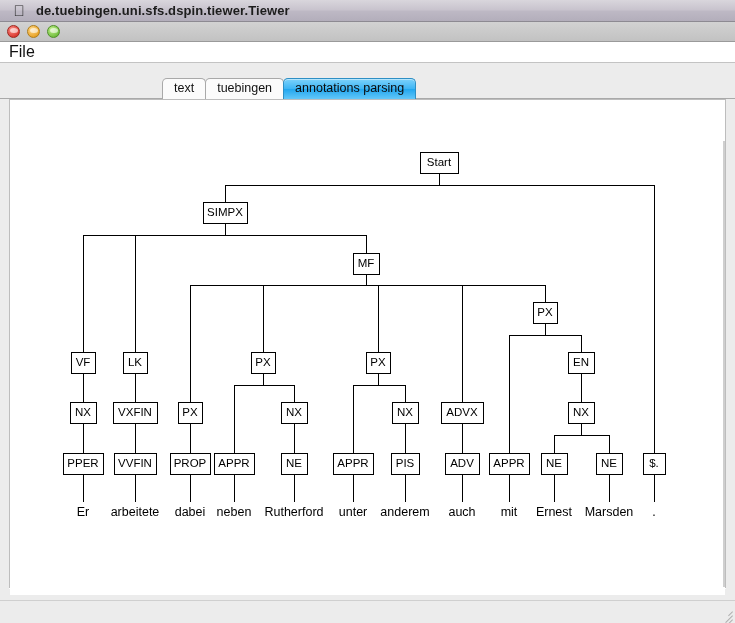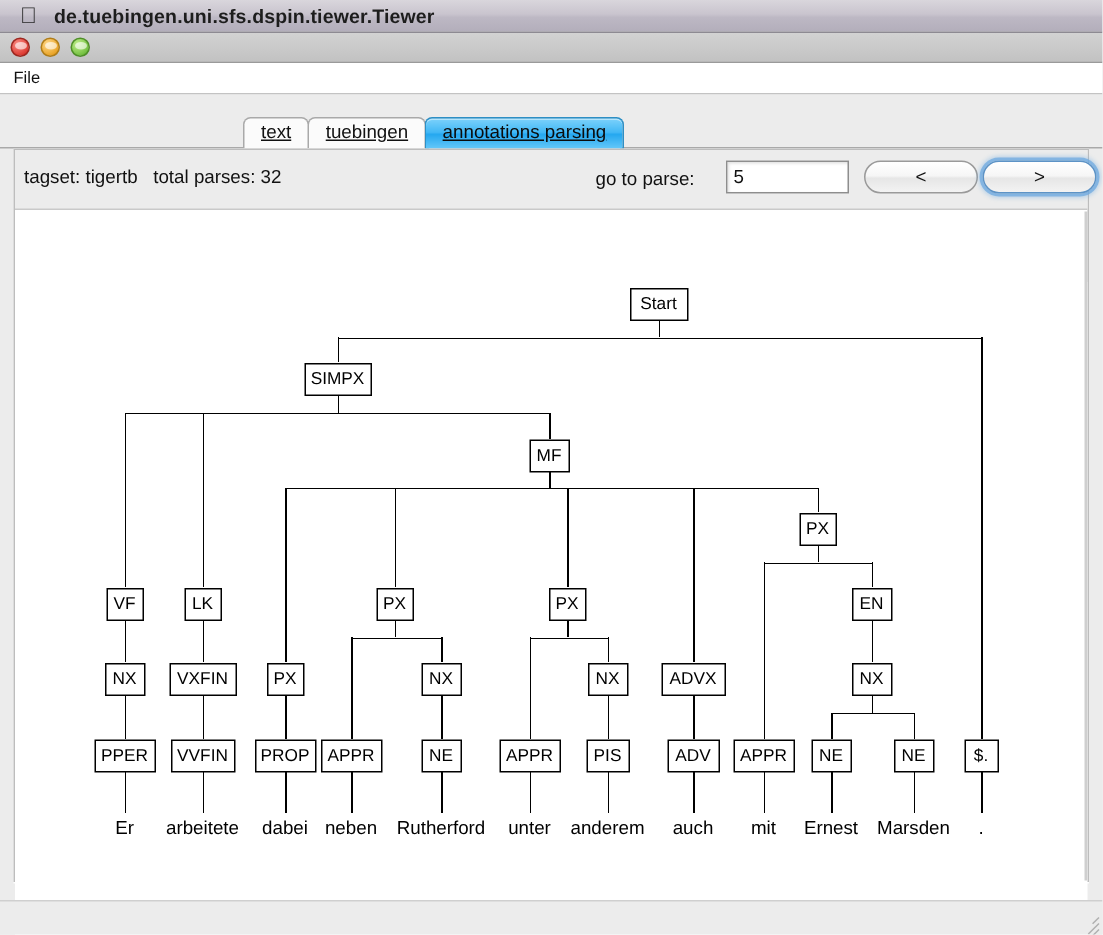--- a/index.html
+++ b/index.html
@@ -49,21 +49,21 @@
   .lamp-yellow { background: radial-gradient(circle at 35% 30%, #ffd98b, #e9a428 72%, #b87a12); border: 1px solid #b07d18; }
   .lamp-green  { background: radial-gradient(circle at 35% 30%, #c2ef8c, #74c041 72%, #4b8f23); border: 1px solid #4f8f28; }
 
   
   .menubar {
     position: absolute; left: 0; top: 42px; width: 735px; height: 21px;
     background: #ffffff; border-bottom: 1px solid #c3c3c3;
     display: flex; align-items: center;
   }
   .menu-item {
-    font-size: 11px; color: #111; padding: 1px 8px 2px 9px; cursor: default;
+    font-size: 16px; color: #111; padding: 1px 8px 2px 9px; cursor: default;
   }
 
   
   .content {
     position: absolute; left: 0; top: 63px; width: 735px; height: 537px;
     background: #ececec;
   }
 
   
   .tabstrip {
@@ -71,21 +71,21 @@
   }
   .tabs-inner {
     position: absolute; left: 162px; top: 0; height: 21px;
     display: flex; align-items: flex-end;
   }
   .tab {
     height: 21px; line-height: 19px; font-size: 12.5px; color: #111;
     padding: 0 11px; background: #fbfbfb;
     border: 1px solid #a9a9a9; border-bottom: none;
     border-top-left-radius: 5px; border-top-right-radius: 5px;
-    margin-right: -1px; cursor: default; white-space: nowrap; text-decoration: underline;
+    margin-right: -1px; cursor: default; white-space: nowrap;
   }
   .tab.sel {
     background: linear-gradient(to bottom, #7dd2fb 0%, #3fb6f5 48%, #23a7ef 52%, #63c7f9 100%);
     color: #0b0b0b; border-color: #2e8fc4; position: relative; z-index: 3;
     box-shadow: inset 0 1px 0 rgba(255,255,255,0.45);
   }
   .tabline {
     position: absolute; left: 0; top: 20px; width: 735px;
     border-top: 1px solid #a9a9a9;
   }
@@ -195,27 +195,20 @@
       <div class="tabline"></div>
       <div class="tabs-inner">
         <div class="tab">text</div>
         <div class="tab">tuebingen</div>
         <div class="tab sel">annotations parsing</div>
       </div>
     </div>
 
     <div class="panel">
 
-      <div class="toolbar">
-        <div class="tb-info">tagset: tigertb   total parses: 32</div>
-        <div class="tb-label">go to parse:</div>
-        <input class="parse-input" type="text" value="5" style="">
-        <button class="navbtn" id="btn-prev">&lt;</button>
-        <button class="navbtn" id="btn-next">&gt;</button>
-      </div>
 
       <div class="treearea">
         <svg id="tree-svg" width="715" height="447" viewBox="0 0 715 447">
             <g>
               <line x1="429.5" y1="24.5" x2="429.5" y2="36.68" class="edge"></line>
               <line x1="215" y1="37.5" x2="644" y2="37.5" class="edge"></line>
               <line x1="215.5" y1="36.68" x2="215.5" y2="53.5" class="edge"></line>
               <line x1="644.5" y1="36.68" x2="644.5" y2="304.5" class="edge"></line>
               <line x1="215.5" y1="74.5" x2="215.5" y2="87.1" class="edge"></line>
               <line x1="73" y1="87.5" x2="356" y2="87.5" class="edge"></line>

